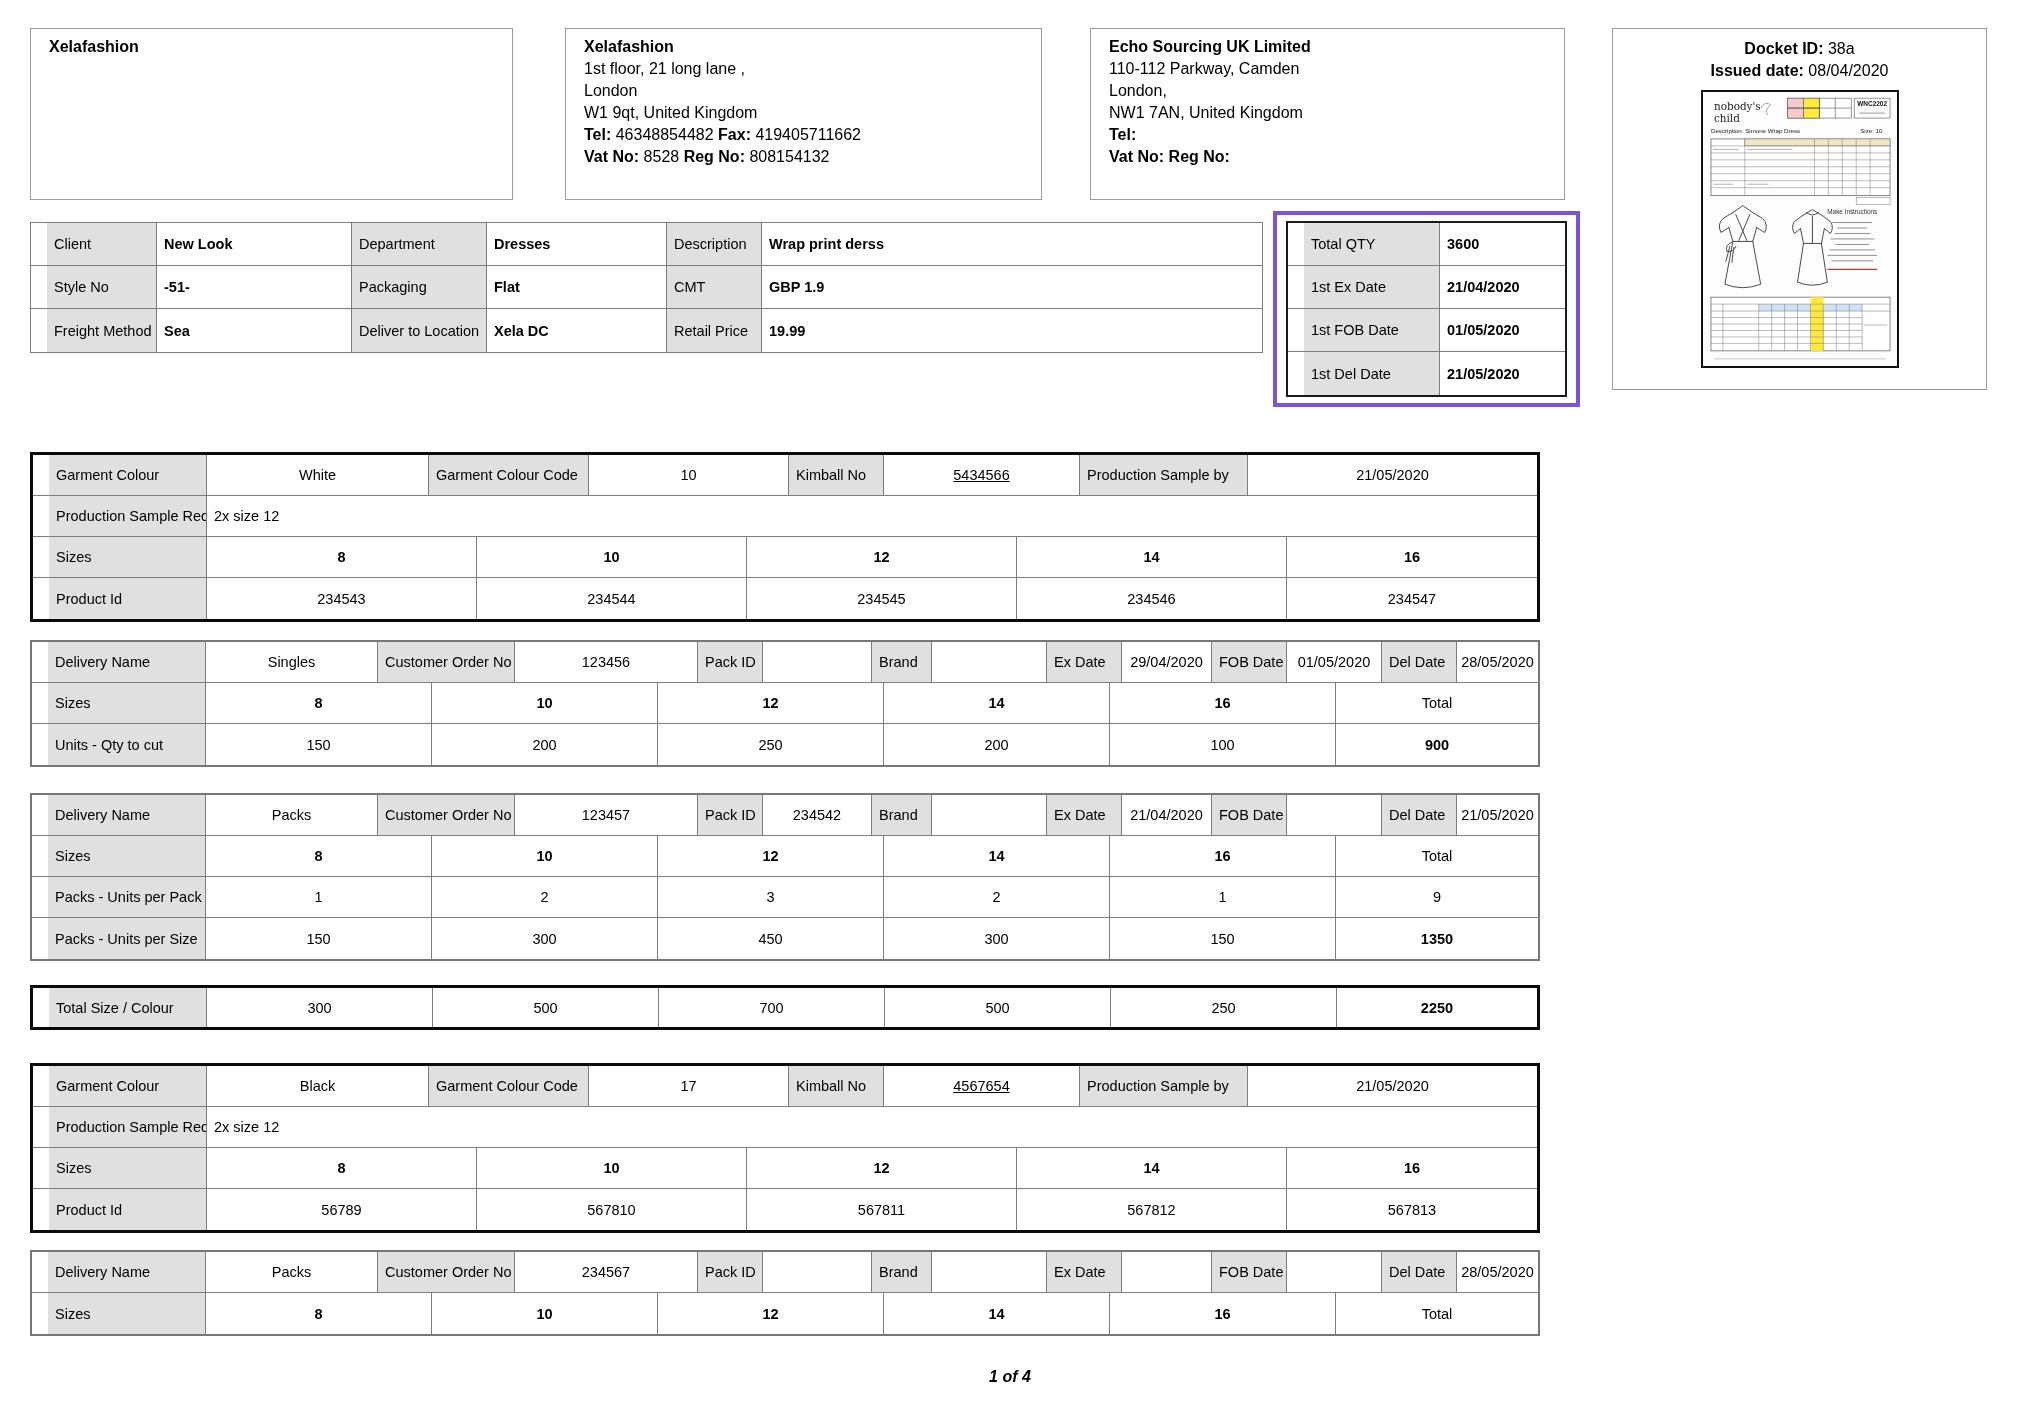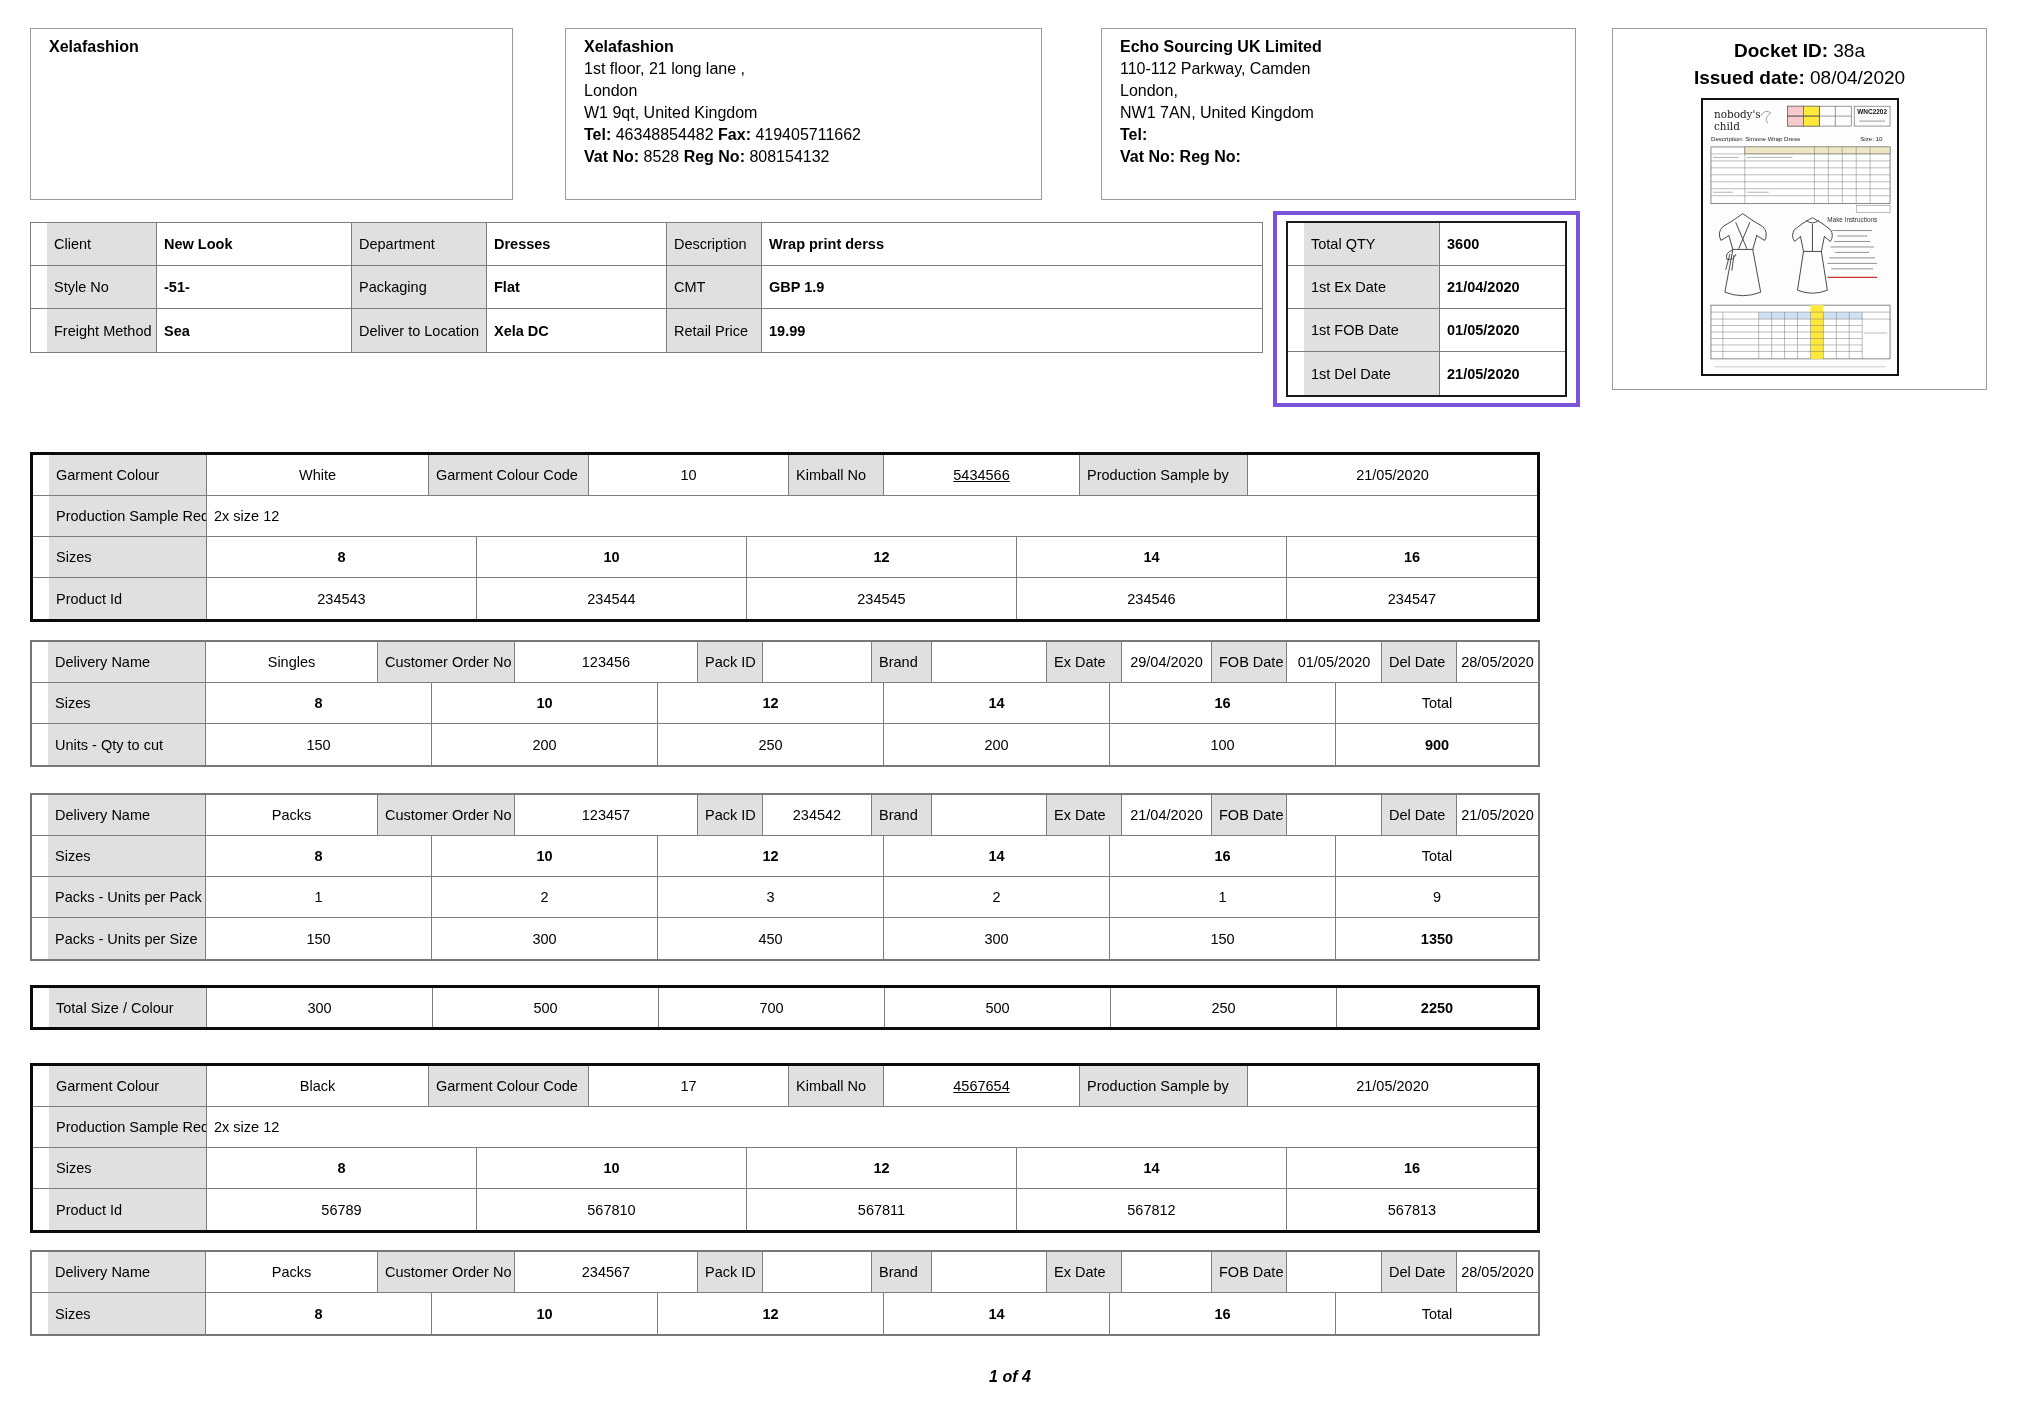--- a/index.html
+++ b/index.html
@@ -14,30 +14,30 @@
   .page { position:relative; width:2020px; height:1422px; background:#fff; }
 
   
   .addr-box {
     position:absolute; top:28px; height:172px;
     border:1px solid #9a9a9a; background:#fff;
     padding:7px 18px; font-size:16px; line-height:1.38; white-space:nowrap; overflow:hidden;
   }
   .box1 { left:30px;  width:483px; }
   .box2 { left:565px; width:477px; }
-  .box3 { left:1090px; width:475px;margin-left:11px; }
+  .box3 { left:1090px; width:475px; }
   .addr-name { font-weight:bold; }
   .b { font-weight:bold; }
 
   
   .docket {
     position:absolute; left:1612px; top:28px; width:375px; height:362px;
     border:1px solid #9a9a9a; background:#fff; text-align:center; padding-top:9px;
   }
-  .docket-line { font-size:19px; line-height:1.4; }
+  .docket-line { font-size:16px; line-height:1.4; }
   .thumb {
     width:198px; height:278px; margin:7px auto 0;
     border:2px solid #111; background:#fdfdfd;
   }
   .thumb svg { display:block; width:100%; height:100%; }
   .t-brand { font-family:"DejaVu Serif", serif; font-size:10.5px; fill:#222; }
   .t-code  { font-size:6.5px; fill:#111; font-weight:bold; }
   .t-small { font-size:6.2px; fill:#222; }
   .t-make  { font-size:6.4px; fill:#333; }
 

